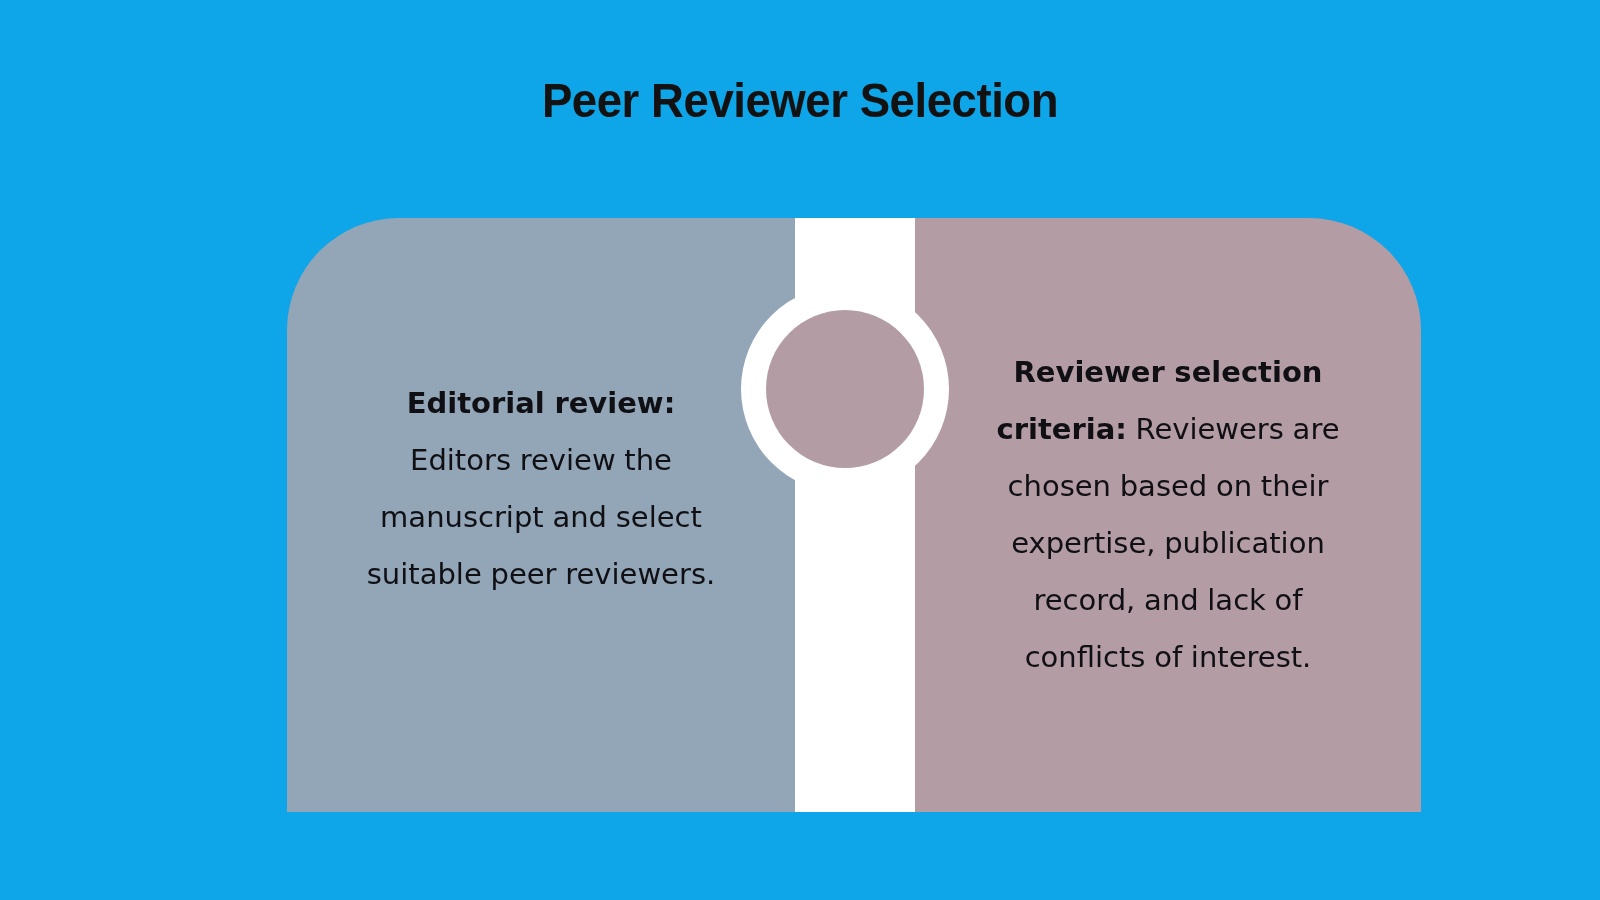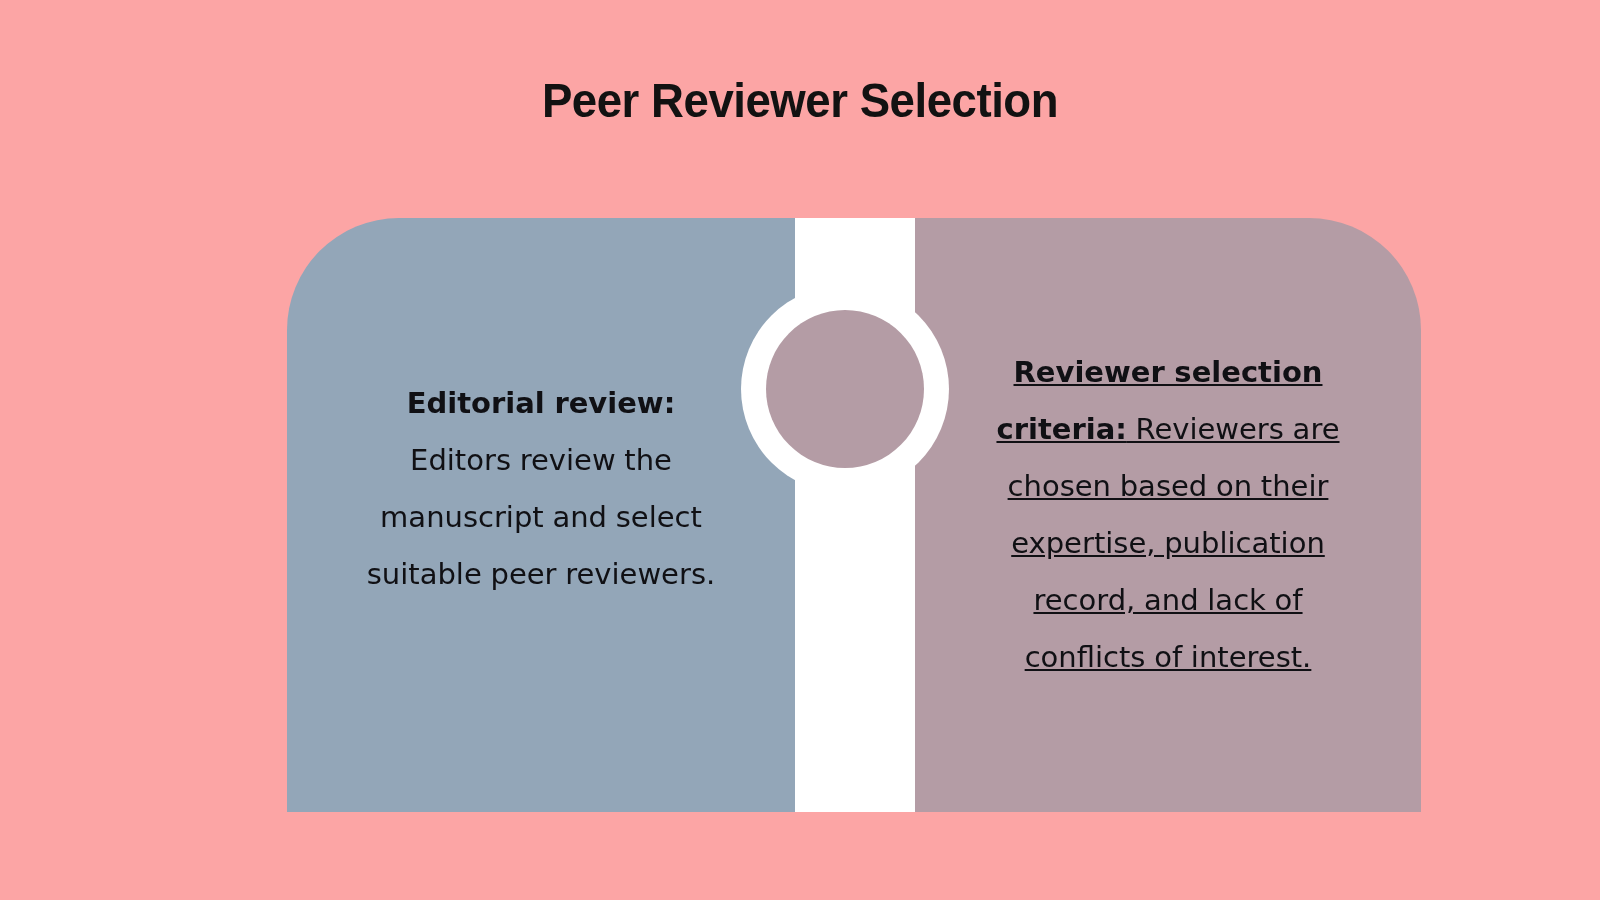--- a/index.html
+++ b/index.html
@@ -11,21 +11,21 @@
     height: 900px;
     background: #ffffff;
     font-family: "DejaVu Sans", "Liberation Sans", sans-serif;
     overflow: hidden;
   }
 
   .slide {
     position: relative;
     width: 1600px;
     height: 900px;
-    background: #fca5a5;
+    background: #0ea5e9;
   }
 
   
   .title {
     position: absolute;
     top: 38px;
     left: 0;
     width: 1600px;
     text-align: center;
     font-family: "Liberation Sans", "DejaVu Sans", sans-serif;
@@ -85,21 +85,20 @@
     word-spacing: -0.5px;
   }
 
   .card-left .card-text {
     transform: translateY(-26px);
   }
 
   .card-right .card-text {
     width: 372px;
     transform: translateY(0px);
-    text-decoration: underline;
   }
 
   .card-text b {
     font-weight: 700;
   }
 
   
   .connector-ring {
     position: absolute;
     left: 741px;

